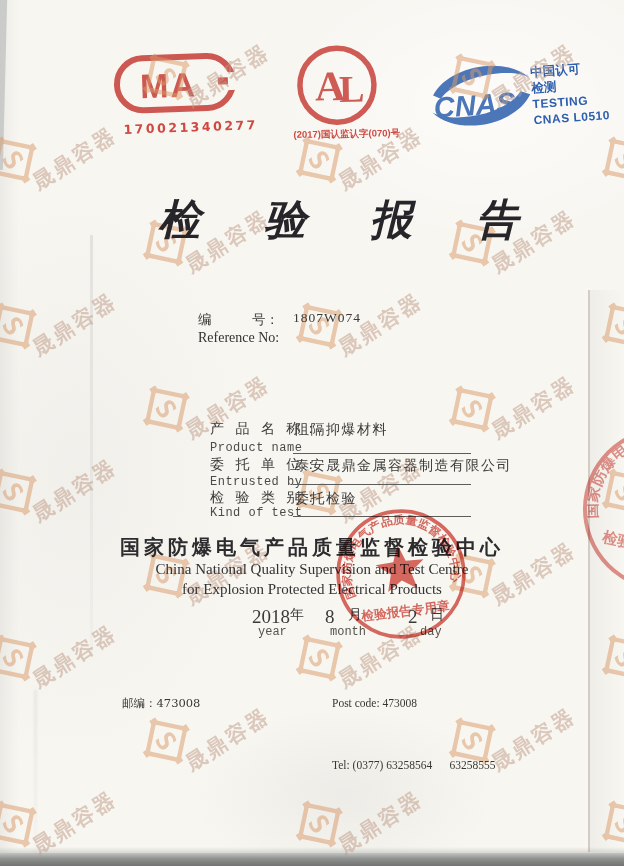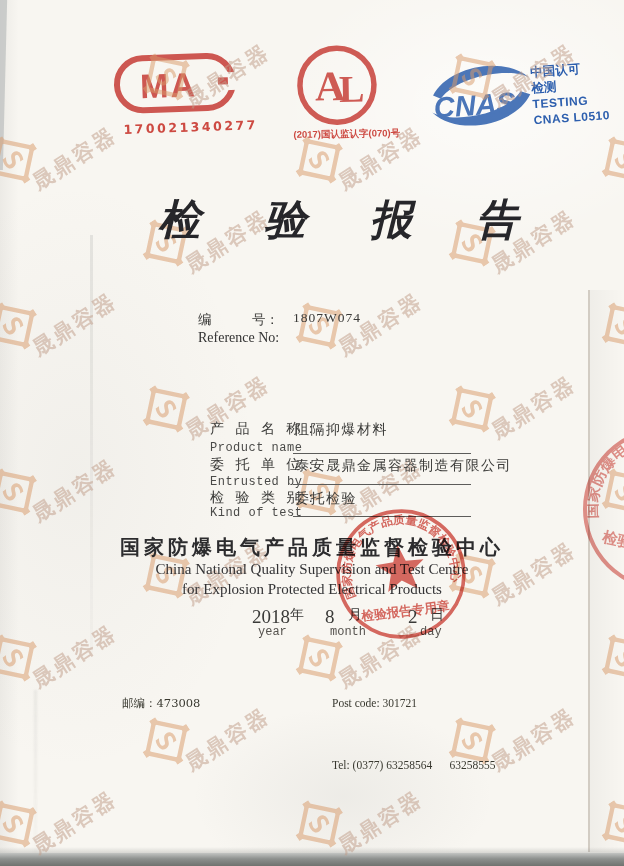--- a/index.html
+++ b/index.html
@@ -428,21 +428,21 @@
   <span class="date-en" style="left:330px;top:625px">month</span>
   <span class="date-en" style="left:420px;top:625px">day</span>
 
   <div class="abs foot foot-cn">
     <div>邮编：473008</div>
     
     
     
   </div>
   <div class="abs foot foot-en">
-    <div>Post code: 301721</div>
+    <div>Post code: 473008</div>
     <div>Tel: (0377) 63258564      63258555</div>
     
     
     
   </div>
 
   <div class="abs stamp-center">
     <svg width="152" height="152" viewBox="0 0 150 150">
       <defs>
         <path id="ringA" d="M 28 92.1 A 50 50 0 1 1 122 92.1" fill="none"></path>

